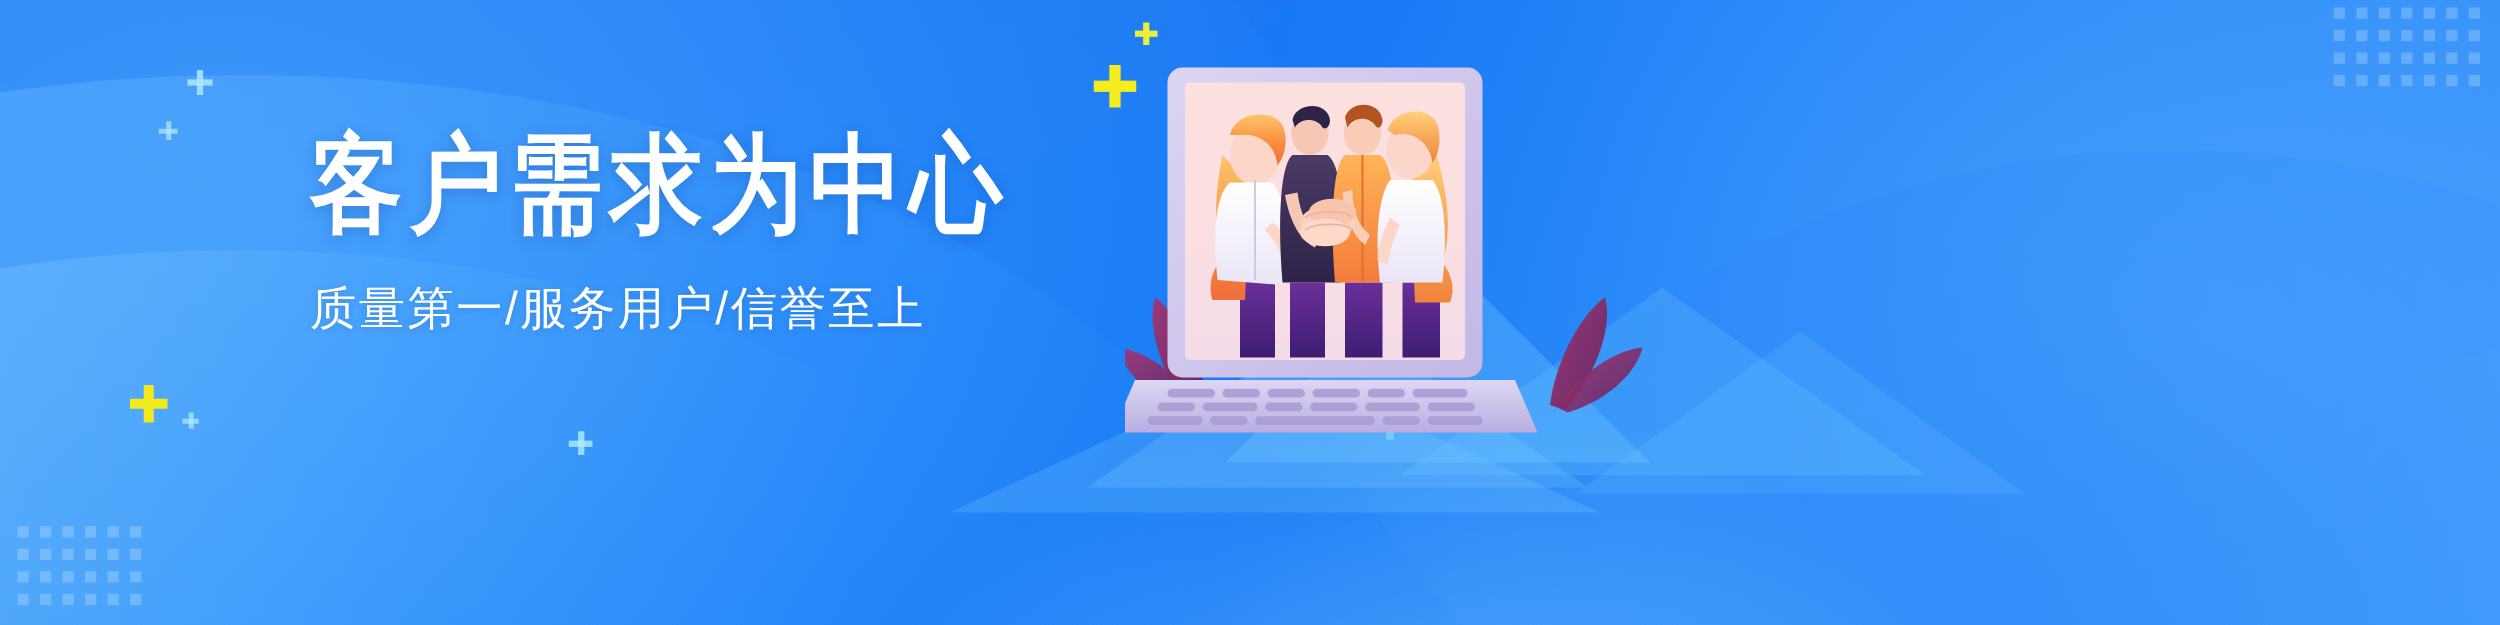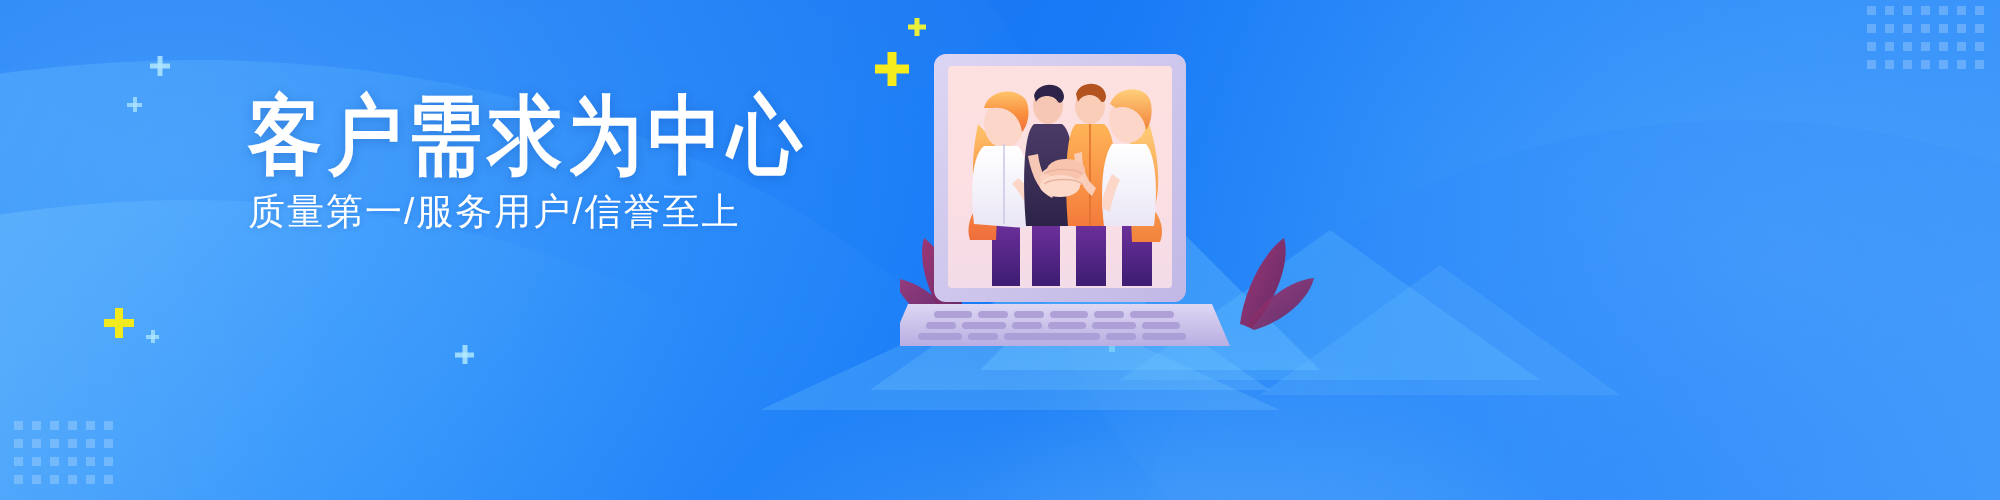--- a/index.html
+++ b/index.html
@@ -104,30 +104,30 @@
   .plus-y2{ left:908px; top:18px; width:18px; height:18px; --t:5px; color:#eaf03a; }
   .plus-y3{ left:104px; top:308px; width:30px; height:30px; --t:8px; color:#f3ea1d; }
   .plus-c1{ left:150px; top:56px; width:20px; height:20px; --t:5px; color:rgba(175,230,255,.85); }
   .plus-c2{ left:127px; top:97px; width:15px; height:15px; --t:4px; color:rgba(175,230,255,.75); }
   .plus-c3{ left:455px; top:345px; width:19px; height:19px; --t:5px; color:rgba(180,235,255,.8); }
   .plus-c4{ left:146px; top:330px; width:13px; height:13px; --t:4px; color:rgba(180,235,255,.7); }
   .plus-c5{ left:1100px; top:328px; width:24px; height:24px; --t:6px; color:rgba(150,225,255,.55); }
   .plus-c6{ left:960px; top:62px; width:14px; height:14px; --t:4px; color:rgba(185,235,255,.6); }
 
   
-  .copy{ position:absolute; left:248px; top:92px; width:560px; z-index:6; }
+  .copy{ position:absolute; left:248px; top:104px; width:560px; z-index:6; }
   .headline{
     font-family:"Liberation Sans","DejaVu Sans",sans-serif;
     font-weight:700; font-size:74px; line-height:1.02; color:#ffffff;
     letter-spacing:6px; white-space:nowrap;
     text-shadow:0 2px 10px rgba(10,60,150,.28);
     transform:scaleY(1.16); transform-origin:left top;
   }
   .subline{
-    margin-top:23px;
+    margin-top:46px;
     font-family:"Liberation Sans","DejaVu Sans",sans-serif;
     font-weight:400; font-size:37px; line-height:1.2; color:#ffffff;
     letter-spacing:2px; white-space:nowrap;
     text-shadow:0 1px 6px rgba(10,60,150,.22);
   }
 
   
   .illus{ position:absolute; left:900px; top:28px; width:420px; height:330px; z-index:5; }
 </style>
 </head>

